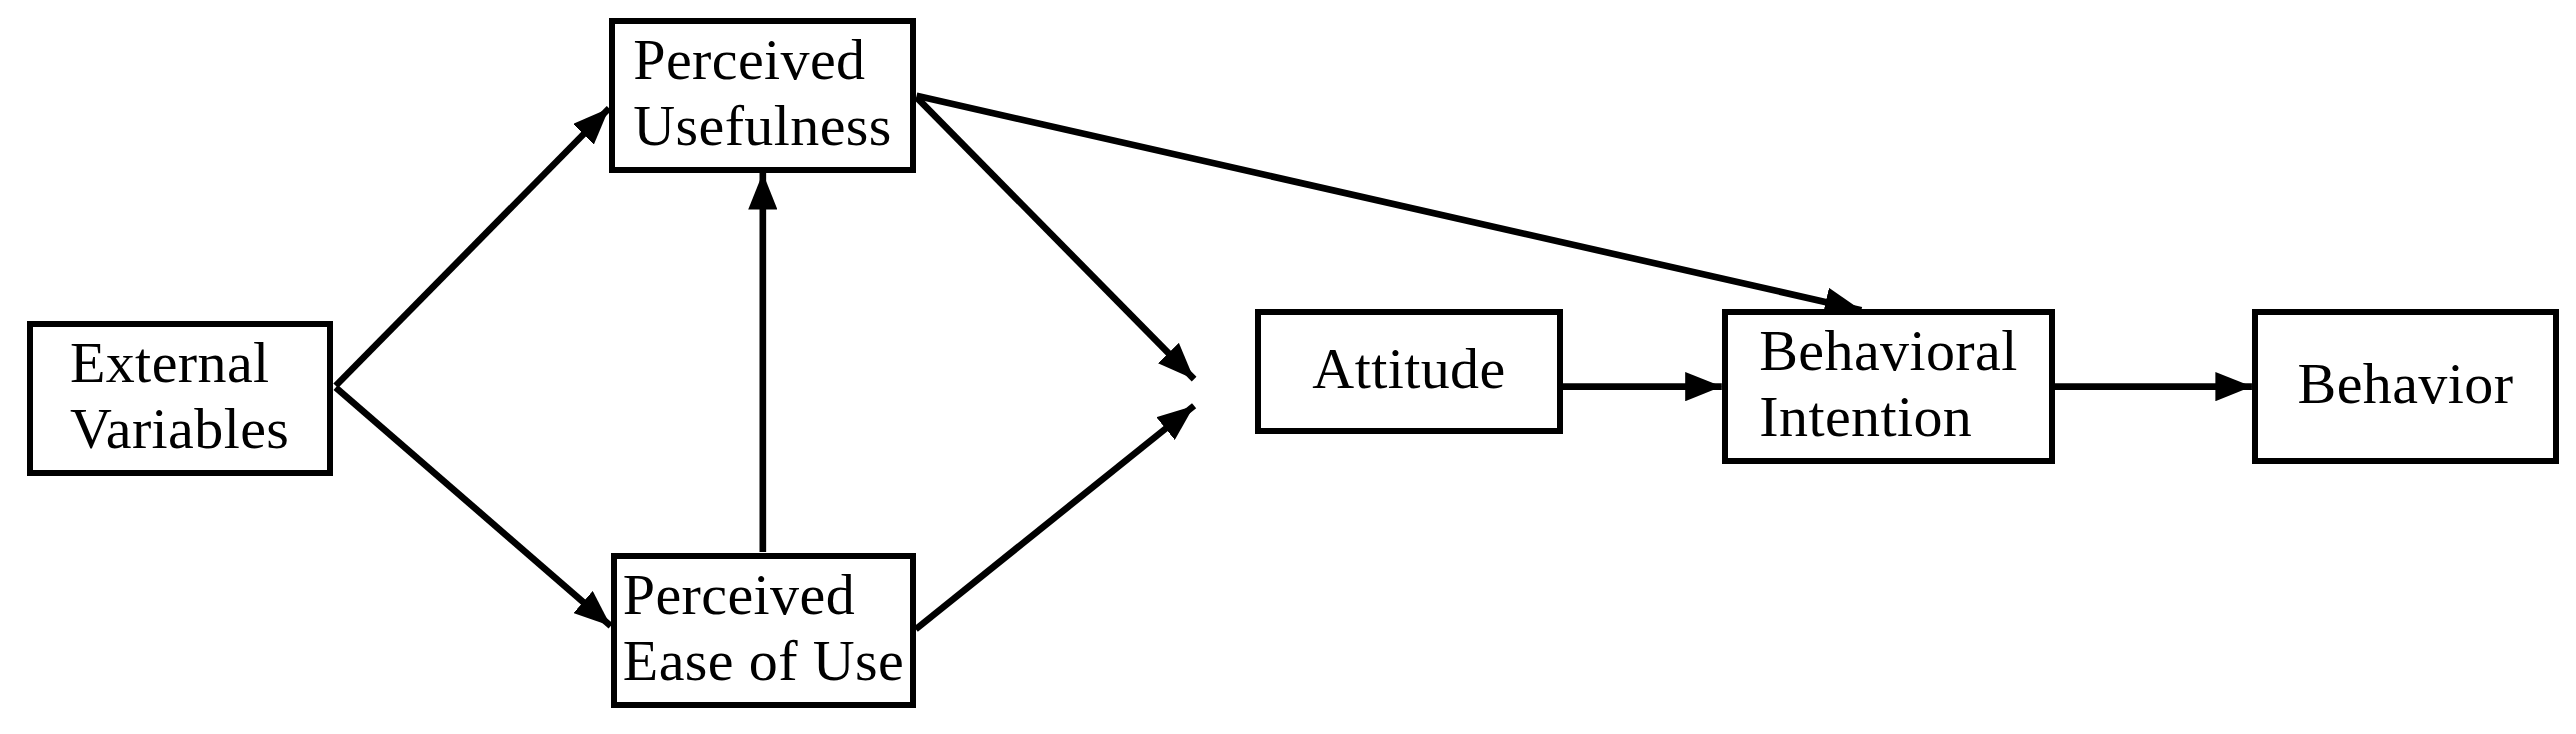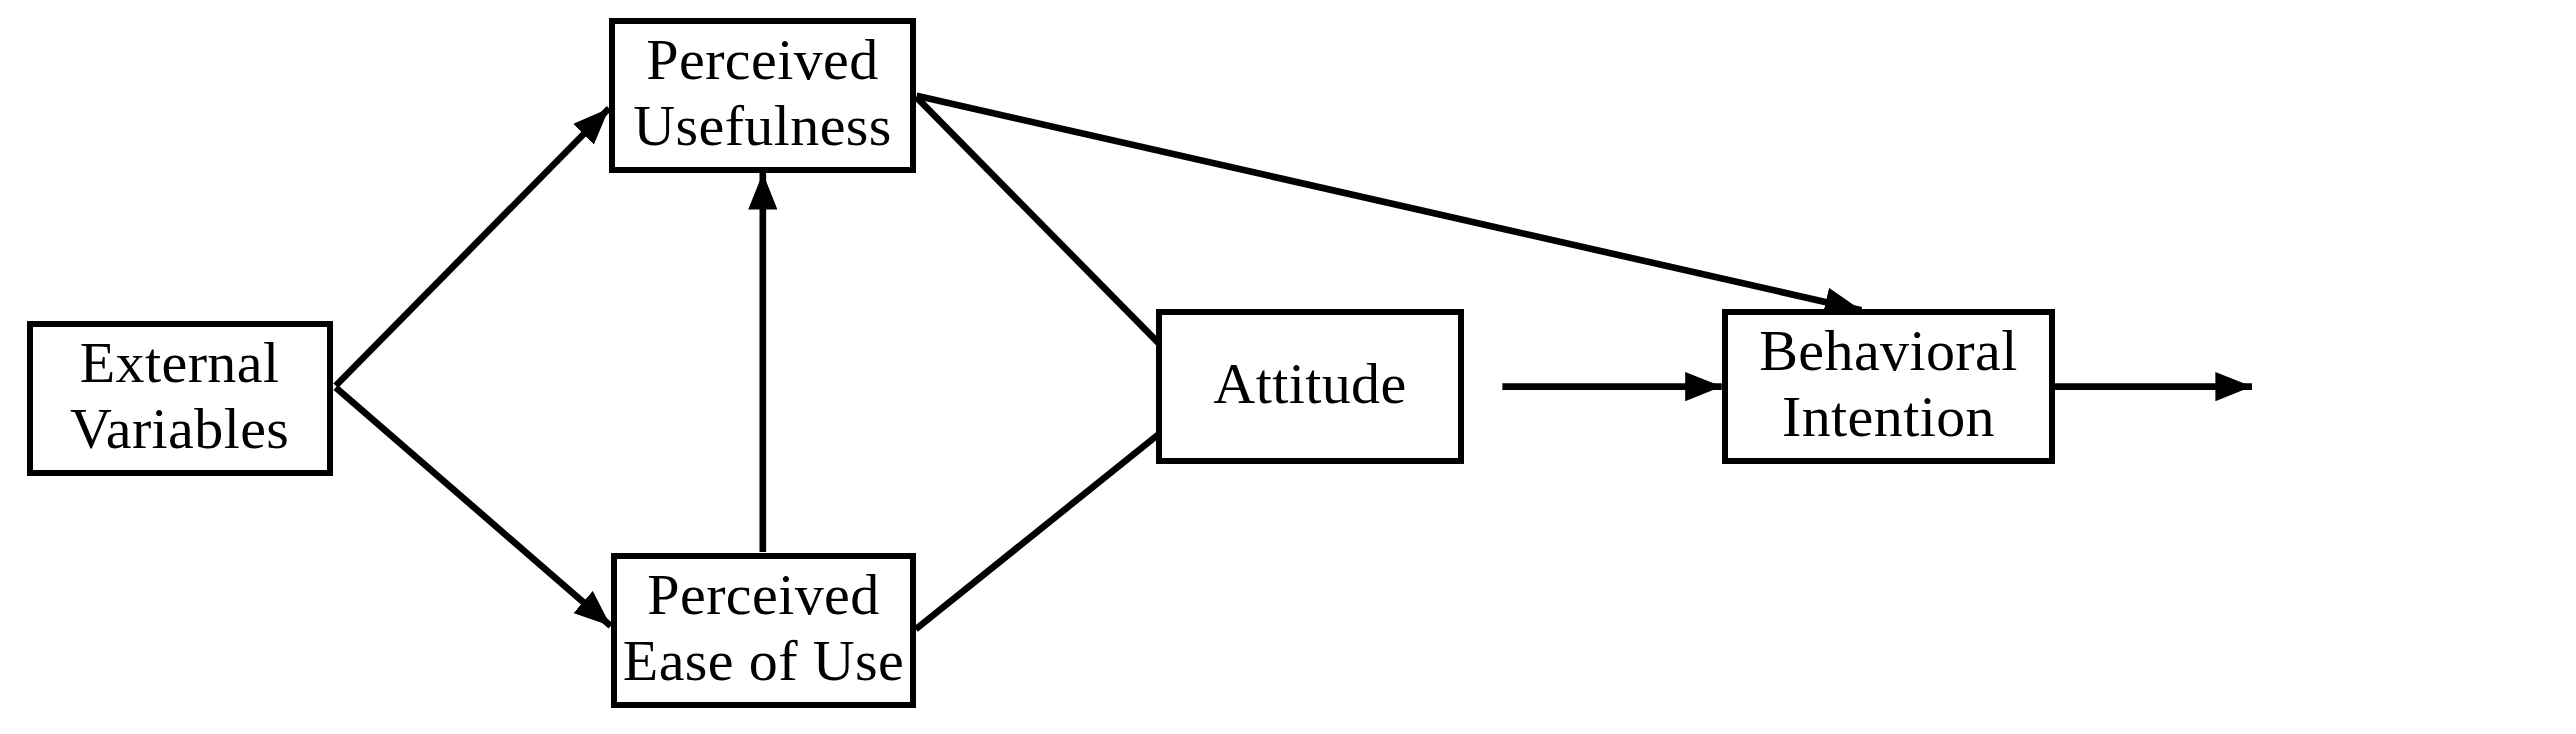--- a/index.html
+++ b/index.html
@@ -18,21 +18,21 @@
     width: 2576px; height: 735px;
   }
   .node {
     position: absolute;
     box-sizing: border-box;
     border: 6.6px solid #000000;
     background: #ffffff;
     display: flex;
     align-items: center;
     justify-content: center;
-    text-align: center;
+    text-align: left;
   }
   .node .label {
     font-size: 58px;
     line-height: 66px;
     white-space: pre-line;
     letter-spacing: 0.4px;
     transform: translateY(-3.3px);
   }
   .edge { stroke: #000000; stroke-width: 8; fill: none; }
 </style>
@@ -65,24 +65,27 @@
   <div class="node" style="left:609px; top:18.3px; width:307px; height:155px;">
     <div class="label">Perceived
 Usefulness</div>
   </div>
 
   <div class="node" style="left:611px; top:553px; width:305px; height:155px;">
     <div class="label">Perceived
 Ease of Use</div>
   </div>
 
-  <div class="node" style="left:1156px; top:309px; width:308px; height:155px;">
+  <div class="node" style="left:1255px; top:309px; width:308px; height:125px;">
     <div class="label">Attitude</div>
   </div>
 
   <div class="node" style="left:1722px; top:309px; width:333px; height:155px;">
     <div class="label">Behavioral
 Intention</div>
   </div>
 
+  <div class="node" style="left:2252px; top:309px; width:307px; height:155px;">
+    <div class="label">Behavior</div>
+  </div>
 
 </div>
 
 
 </body></html>

